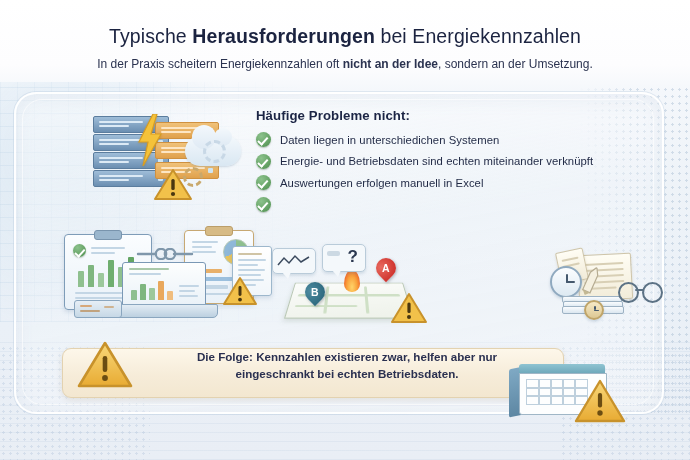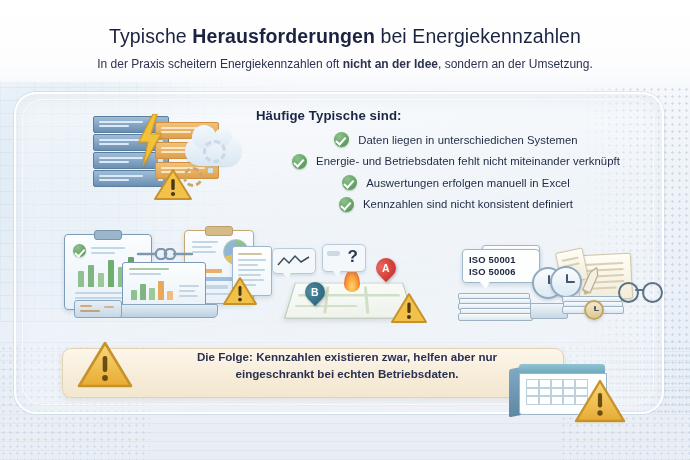--- a/index.html
+++ b/index.html
@@ -41,21 +41,21 @@
   
   .header{position:absolute;left:0;top:0;width:690px;text-align:center;}
   .title{margin:25px 0 0;font-size:19.5px;color:#1b2340;font-weight:400;letter-spacing:.1px;}
   .title b{font-weight:700;}
   .subtitle{margin:9px 0 0;font-size:12px;color:#2b3350;font-weight:400;}
   .subtitle b{font-weight:700;}
 
   
   .bullets{position:absolute;left:256px;top:108px;width:400px;}
   .b-head{font-size:13.2px;color:#1c2545;font-weight:600;margin-bottom:9px;letter-spacing:.1px;}
-  .b-row{display:flex;align-items:center;margin-bottom:6.5px;justify-content:center;}
+  .b-row{display:flex;align-items:center;margin-bottom:6.5px;}
   .chk{width:15px;height:15px;border-radius:50%;flex:0 0 15px;margin-right:9px;position:relative;
     background:radial-gradient(circle at 35% 28%,#8cc28c,#5f9d5f 70%,#4d8a4d);
     box-shadow:0 1px 1.5px rgba(60,90,60,.35);}
   .chk:after{content:"";position:absolute;left:4px;top:3.4px;width:4px;height:7.5px;
     border:solid #fff;border-width:0 2px 2px 0;transform:rotate(42deg);}
   .b-txt{font-size:11.3px;color:#1f2844;letter-spacing:.05px;white-space:nowrap;}
 
   
   .callout{position:absolute;left:62px;top:348px;width:500px;height:48px;border-radius:9px;
     background:linear-gradient(180deg,#fdf7ea,#f6ecd9 55%,#f3e7d0);
@@ -213,37 +213,36 @@
     <div class="warn" style="left:68px;top:56px;">
       <svg width="40" height="34" viewBox="0 0 40 34">
           <path d="M20 2 L38 31 H2 Z" fill="#f2c14a" stroke="#c8922b" stroke-width="2" stroke-linejoin="round"></path>
           <rect x="18.3" y="11" width="3.4" height="11" rx="1.5" fill="#4a3710"></rect>
           <circle cx="20" cy="26" r="2.1" fill="#4a3710"></circle>
         </svg>
     </div>
   </div>
 
   <div class="bullets">
-    <div class="b-head">Häufige Typische sind:</div>
+    <div class="b-head">Häufige Probleme nicht:</div>
 
     <div class="b-row">
       <div class="chk"></div>
       <div class="b-txt">Daten liegen in unterschiedichen Systemen</div>
     </div>
     <div class="b-row">
       <div class="chk"></div>
-      <div class="b-txt">Energie- und Betriebsdaten fehlt nicht miteinander verknüpft</div>
+      <div class="b-txt">Energie- und Betriebsdaten sind echten miteinander verknüpft</div>
     </div>
     <div class="b-row">
       <div class="chk"></div>
       <div class="b-txt">Auswertungen erfolgen manuell in Excel</div>
     </div>
     <div class="b-row">
       <div class="chk"></div>
-      <div class="b-txt">Kennzahlen sind nicht konsistent definiert</div>
     </div>
   </div>
 
   <div class="ill" style="left:56px;top:228px;width:215px;height:100px;">
 
     <div class="clip" style="left:8px;top:6px;width:86px;height:74px;">
       <div class="top"></div>
       <div class="chk" style="position:absolute;left:8px;top:9px;width:13px;height:13px;"></div>
       <div class="line" style="left:26px;top:12px;width:34px;"></div>
       <div class="line" style="left:26px;top:17px;width:24px;"></div>
@@ -340,34 +339,20 @@
     </div>
     <div class="warn" style="left:118px;top:48px;">
       <svg width="38" height="33" viewBox="0 0 38 33">
           <path d="M19 2 L36 30 H2 Z" fill="#f2c14a" stroke="#c8922b" stroke-width="2" stroke-linejoin="round"></path>
           <rect x="17.4" y="10.5" width="3.2" height="10.5" rx="1.5" fill="#4a3710"></rect>
           <circle cx="19" cy="25" r="2" fill="#4a3710"></circle>
         </svg>
     </div>
   </div>
 
-  <div class="ill" style="left:448px;top:243px;width:126px;height:84px;">
-    <div class="doc" style="left:34px;top:2px;width:56px;height:28px;"></div>
-    <div class="iso-card" style="left:14px;top:6px;width:64px;">
-      <div class="iso-t">ISO 50001</div>
-      <div class="iso-t">ISO 50006</div>
-    </div>
-    <div class="stack" style="left:10px;top:50px;width:70px;height:5px;"></div>
-    <div class="stack" style="left:11px;top:55px;width:70px;height:5px;"></div>
-    <div class="stack" style="left:10px;top:60px;width:72px;height:5px;"></div>
-    <div class="stack" style="left:12px;top:65px;width:70px;height:5px;"></div>
-    <div class="stack" style="left:10px;top:70px;width:73px;height:6px;"></div>
-    <div class="clock" style="left:84px;top:24px;width:28px;height:28px;"></div>
-    <div class="stack" style="left:82px;top:60px;width:36px;height:14px;background:linear-gradient(180deg,#f0f5fa,#c9d8e4);"></div>
-  </div>
 
   <div class="ill" style="left:556px;top:248px;width:118px;height:80px;">
     <div class="paper" style="left:22px;top:6px;width:52px;height:44px;transform:rotate(-3deg);">
       <div class="pline" style="left:5px;top:8px;width:40px;"></div>
       <div class="pline" style="left:5px;top:14px;width:40px;"></div>
       <div class="pline" style="left:5px;top:20px;width:40px;"></div>
       <div class="pline" style="left:5px;top:26px;width:40px;"></div>
       <div class="pline" style="left:5px;top:32px;width:32px;"></div>
     </div>
     <div class="paper" style="left:2px;top:2px;width:26px;height:30px;transform:rotate(-12deg);">

